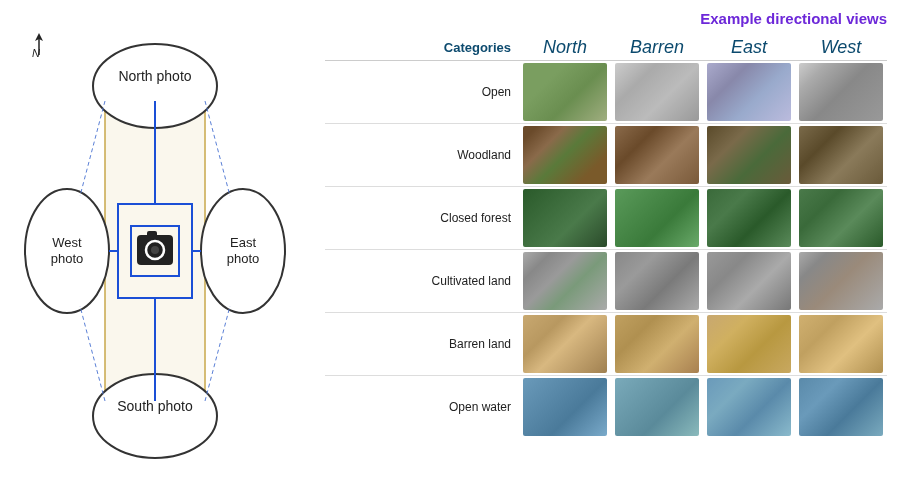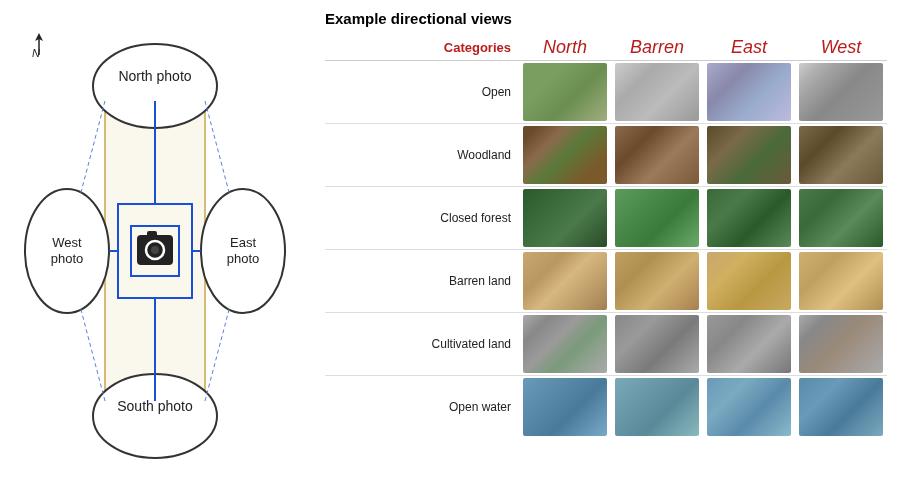--- a/index.html
+++ b/index.html
@@ -38,38 +38,38 @@
       font-style: italic;
     }
 
     
     .right-panel {
       flex: 1;
       padding: 10px 15px;
     }
 
     .right-title {
-      text-align: left;
+      text-align: right;
       font-size: 15px;
       font-weight: bold;
       margin-bottom: 8px;
-      color: #000000;
+      color: #6d28d9;
     }
 
     .grid-table {
       width: 100%;
       border-collapse: collapse;
     }
 
     .grid-table th {
       font-size: 13px;
       padding: 2px 6px;
       text-align: center;
       font-weight: bold;
-      color: #b91c1c;
+      color: #0c4a6e;
     }
     .grid-table th.cat-header {
       text-align: right;
       font-weight: bold;
       font-size: 13px;
       padding-right: 8px;
     }
     .grid-table th.dir-header {
       font-style: italic;
       font-weight: normal;
@@ -266,48 +266,48 @@
           </td>
         <td class="photo-cell">
             <div class="photo-placeholder cf-e"></div>
           </td>
         <td class="photo-cell">
             <div class="photo-placeholder cf-w"></div>
           </td>
       </tr>
 
       <tr class="data-row">
+        <td class="category-label">Cultivated land</td>
+        <td class="photo-cell">
+            <div class="photo-placeholder cult-n"></div>
+          </td>
+        <td class="photo-cell">
+            <div class="photo-placeholder cult-s"></div>
+          </td>
+        <td class="photo-cell">
+            <div class="photo-placeholder cult-e"></div>
+          </td>
+        <td class="photo-cell">
+            <div class="photo-placeholder cult-w"></div>
+          </td>
+      </tr>
+
+      <tr class="data-row">
         <td class="category-label">Barren land</td>
         <td class="photo-cell">
             <div class="photo-placeholder barren-n"></div>
           </td>
         <td class="photo-cell">
             <div class="photo-placeholder barren-s"></div>
           </td>
         <td class="photo-cell">
             <div class="photo-placeholder barren-e"></div>
           </td>
         <td class="photo-cell">
             <div class="photo-placeholder barren-w"></div>
-          </td>
-      </tr>
-
-      <tr class="data-row">
-        <td class="category-label">Cultivated land</td>
-        <td class="photo-cell">
-            <div class="photo-placeholder cult-n"></div>
-          </td>
-        <td class="photo-cell">
-            <div class="photo-placeholder cult-s"></div>
-          </td>
-        <td class="photo-cell">
-            <div class="photo-placeholder cult-e"></div>
-          </td>
-        <td class="photo-cell">
-            <div class="photo-placeholder cult-w"></div>
           </td>
       </tr>
 
       <tr class="data-row">
         <td class="category-label">Open water</td>
         <td class="photo-cell">
             <div class="photo-placeholder water-n"></div>
           </td>
         <td class="photo-cell">
             <div class="photo-placeholder water-s"></div>

